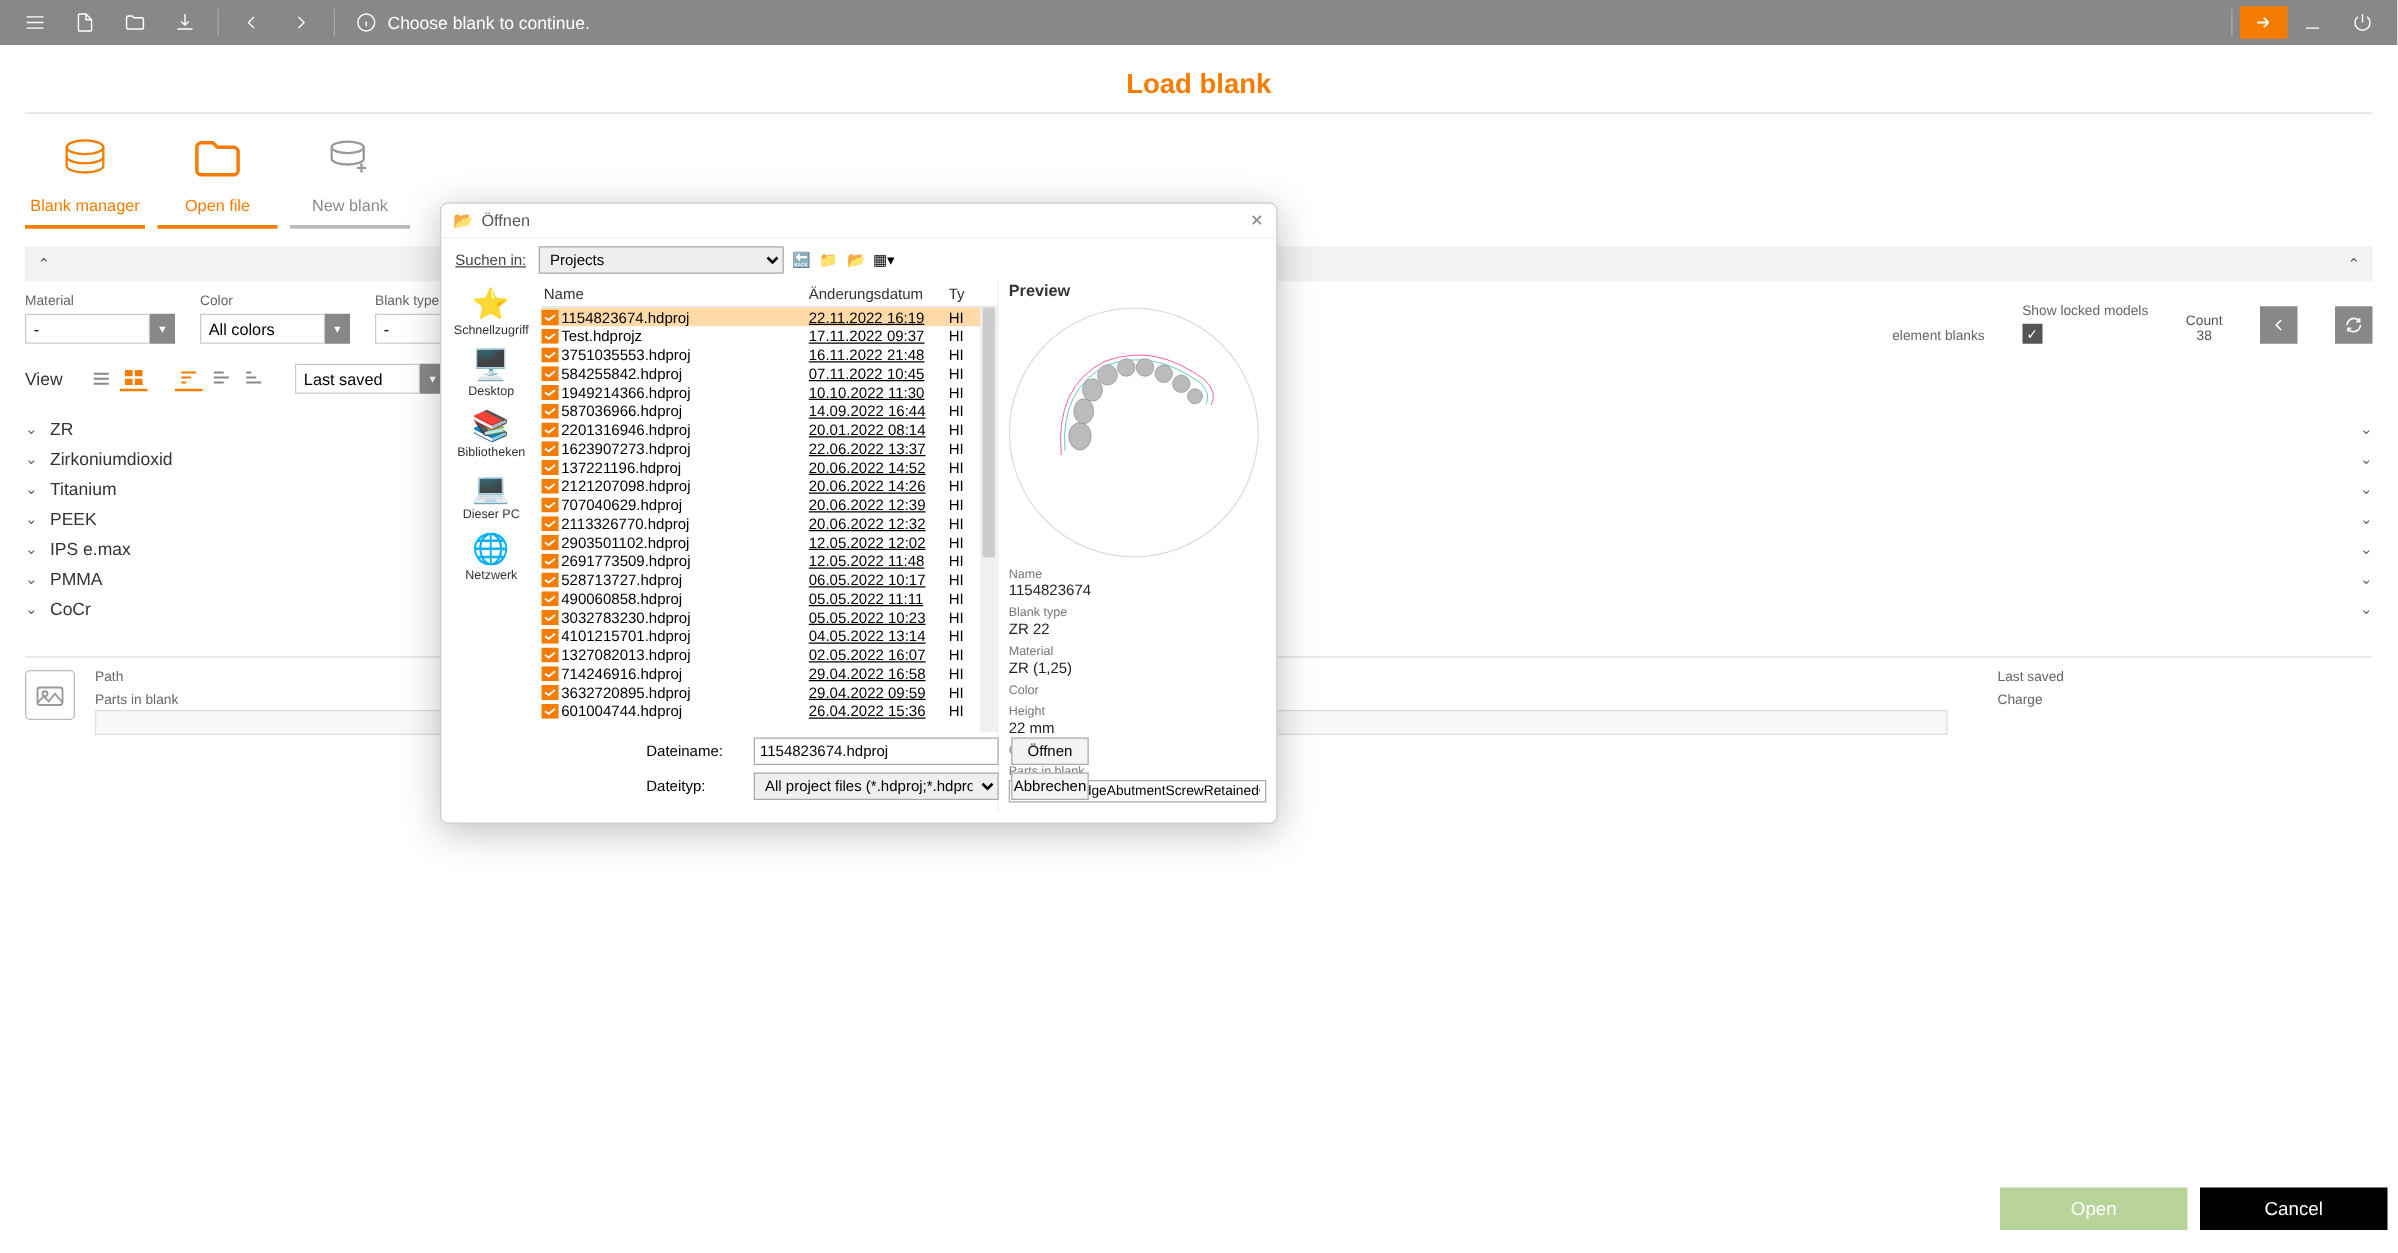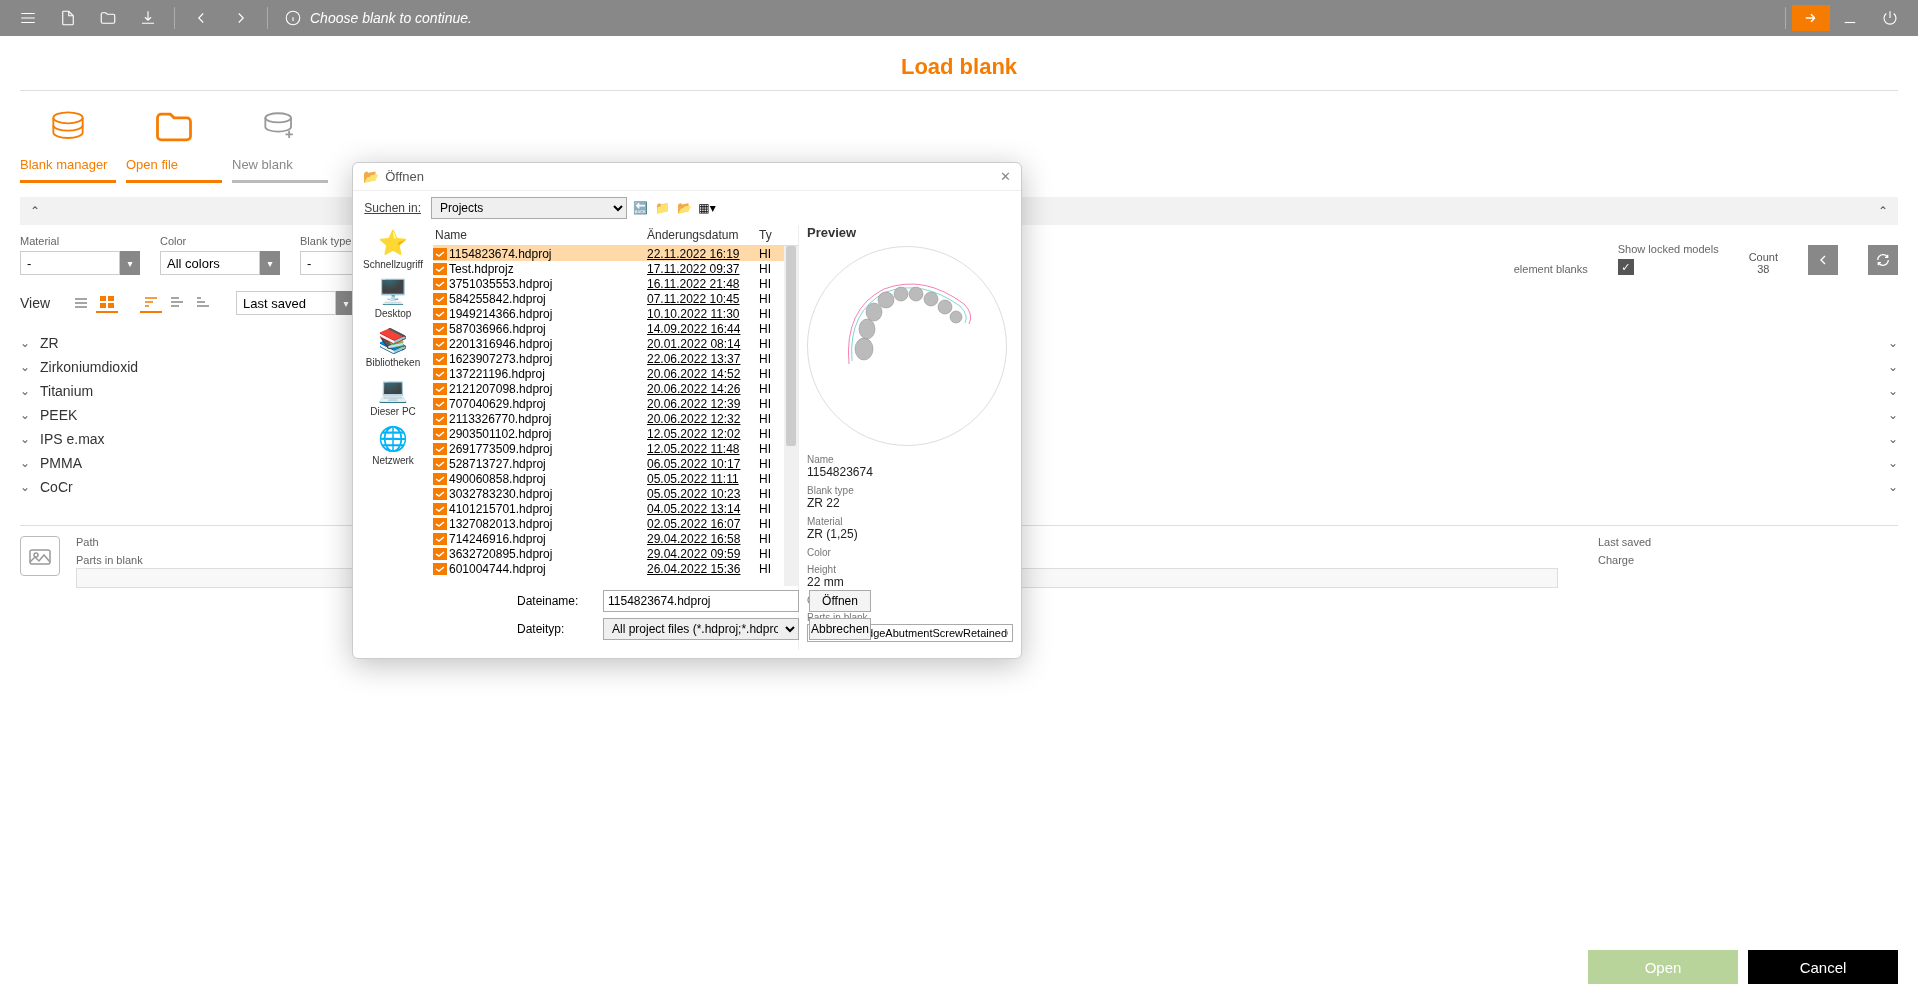--- a/index.html
+++ b/index.html
@@ -1,33 +1,33 @@
 <!DOCTYPE html>
 <html><head>
 <meta charset="utf-8">
 <style>
 * { box-sizing: border-box; margin: 0; padding: 0; font-family: "Segoe UI", Arial, sans-serif; }
 body { background: #fff; width: 1918px; height: 1002px; overflow: hidden; position: relative; }
 
 
-.top-toolbar { background: #888; height: 36px; display: flex; align-items: center; padding: 0 8px; color: #fff; font-style: italic; }
+.top-toolbar { background: #888; height: 36px; display: flex; align-items: center; padding: 0 8px; color: #fff; }
 .tb-btn { width: 40px; height: 36px; display: flex; align-items: center; justify-content: center; cursor: pointer; }
 .tb-btn svg { width: 18px; height: 18px; stroke: #fff; fill: none; stroke-width: 1.5; }
 .tb-sep { width: 1px; height: 22px; background: rgba(255,255,255,0.3); margin: 0 6px; }
 .tb-hint { display: flex; align-items: center; gap: 8px; margin-left: 10px; font-size: 14px; }
 .tb-right { margin-left: auto; display: flex; align-items: center; }
 .tb-orange { background: #f57c00; width: 38px; height: 26px; display: flex; align-items: center; justify-content: center; }
 .tb-orange svg { stroke: #fff; width: 18px; height: 18px; }
 
 
 .page-title { text-align: center; color: #f57c00; font-size: 22px; font-weight: 600; padding: 18px 0 10px; border-bottom: 1px solid #ddd; margin: 0 20px; }
 
 
 .tabs { display: flex; gap: 10px; padding: 12px 20px 0; }
-.tab { width: 96px; text-align: left; padding-bottom: 8px; border-bottom: 3px solid transparent; cursor: pointer; }
+.tab { width: 96px; text-align: center; padding-bottom: 8px; border-bottom: 3px solid transparent; cursor: pointer; }
 .tab.active { border-bottom-color: #f57c00; }
 .tab.inactive { border-bottom-color: #bbb; }
 .tab-icon { height: 48px; display: flex; align-items: center; justify-content: center; }
 .tab-icon svg { width: 44px; height: 44px; }
 .tab-label { font-size: 13px; color: #555; margin-top: 6px; }
 .tab.active .tab-label { color: #f57c00; }
 .tab.inactive .tab-label { color: #888; }
 
 
 .collapse-bar { background: #f2f2f2; height: 28px; margin: 14px 20px 0; display: flex; align-items: center; padding: 0 10px; }
@@ -68,21 +68,21 @@
 
 .bottom-sep { border-top: 1px solid #ddd; margin: 20px 20px 0; }
 .bottom-info { display: flex; padding: 10px 20px; gap: 16px; }
 .thumb { width: 40px; height: 40px; border: 1px solid #bbb; border-radius: 4px; display: flex; align-items: center; justify-content: center; color: #888; }
 .info-fields { flex: 1; display: grid; grid-template-columns: 1fr 300px; gap: 6px 40px; }
 .info-field { display: flex; flex-direction: column; gap: 2px; }
 .info-field label { font-size: 11px; color: #666; }
 .info-field .val { border: 1px solid #ddd; background: #f8f8f8; height: 20px; padding: 2px 4px; font-size: 12px; }
 
 
-.footer { position: absolute; bottom: 18px; right: 20px; display: flex; gap: 10px; justify-content: center; }
+.footer { position: absolute; bottom: 18px; right: 8px; display: flex; gap: 10px; justify-content: center; }
 .btn { width: 150px; height: 34px; display: flex; align-items: center; justify-content: center; font-size: 15px; color: #fff; cursor: pointer; }
 .btn-open { background: #b8d49a; }
 .btn-cancel { background: #000000; }
 
 
 .dialog { position: absolute; left: 352px; top: 162px; width: 670px; background: #fff; border: 1px solid #ccc; border-radius: 6px; box-shadow: 0 6px 30px rgba(0,0,0,0.25); }
 .dlg-title { display: flex; align-items: center; padding: 6px 10px; font-size: 13px; color: #555; border-bottom: 1px solid #eee; }
 .dlg-title .x { margin-left: auto; cursor: pointer; color: #888; }
 .dlg-search-row { display: flex; align-items: center; gap: 4px; padding: 6px 6px 6px 0; font-size: 12px; }
 .dlg-search-row .lbl { width: 74px; text-align: right; padding-right: 6px; color: #444; text-decoration: underline; }

